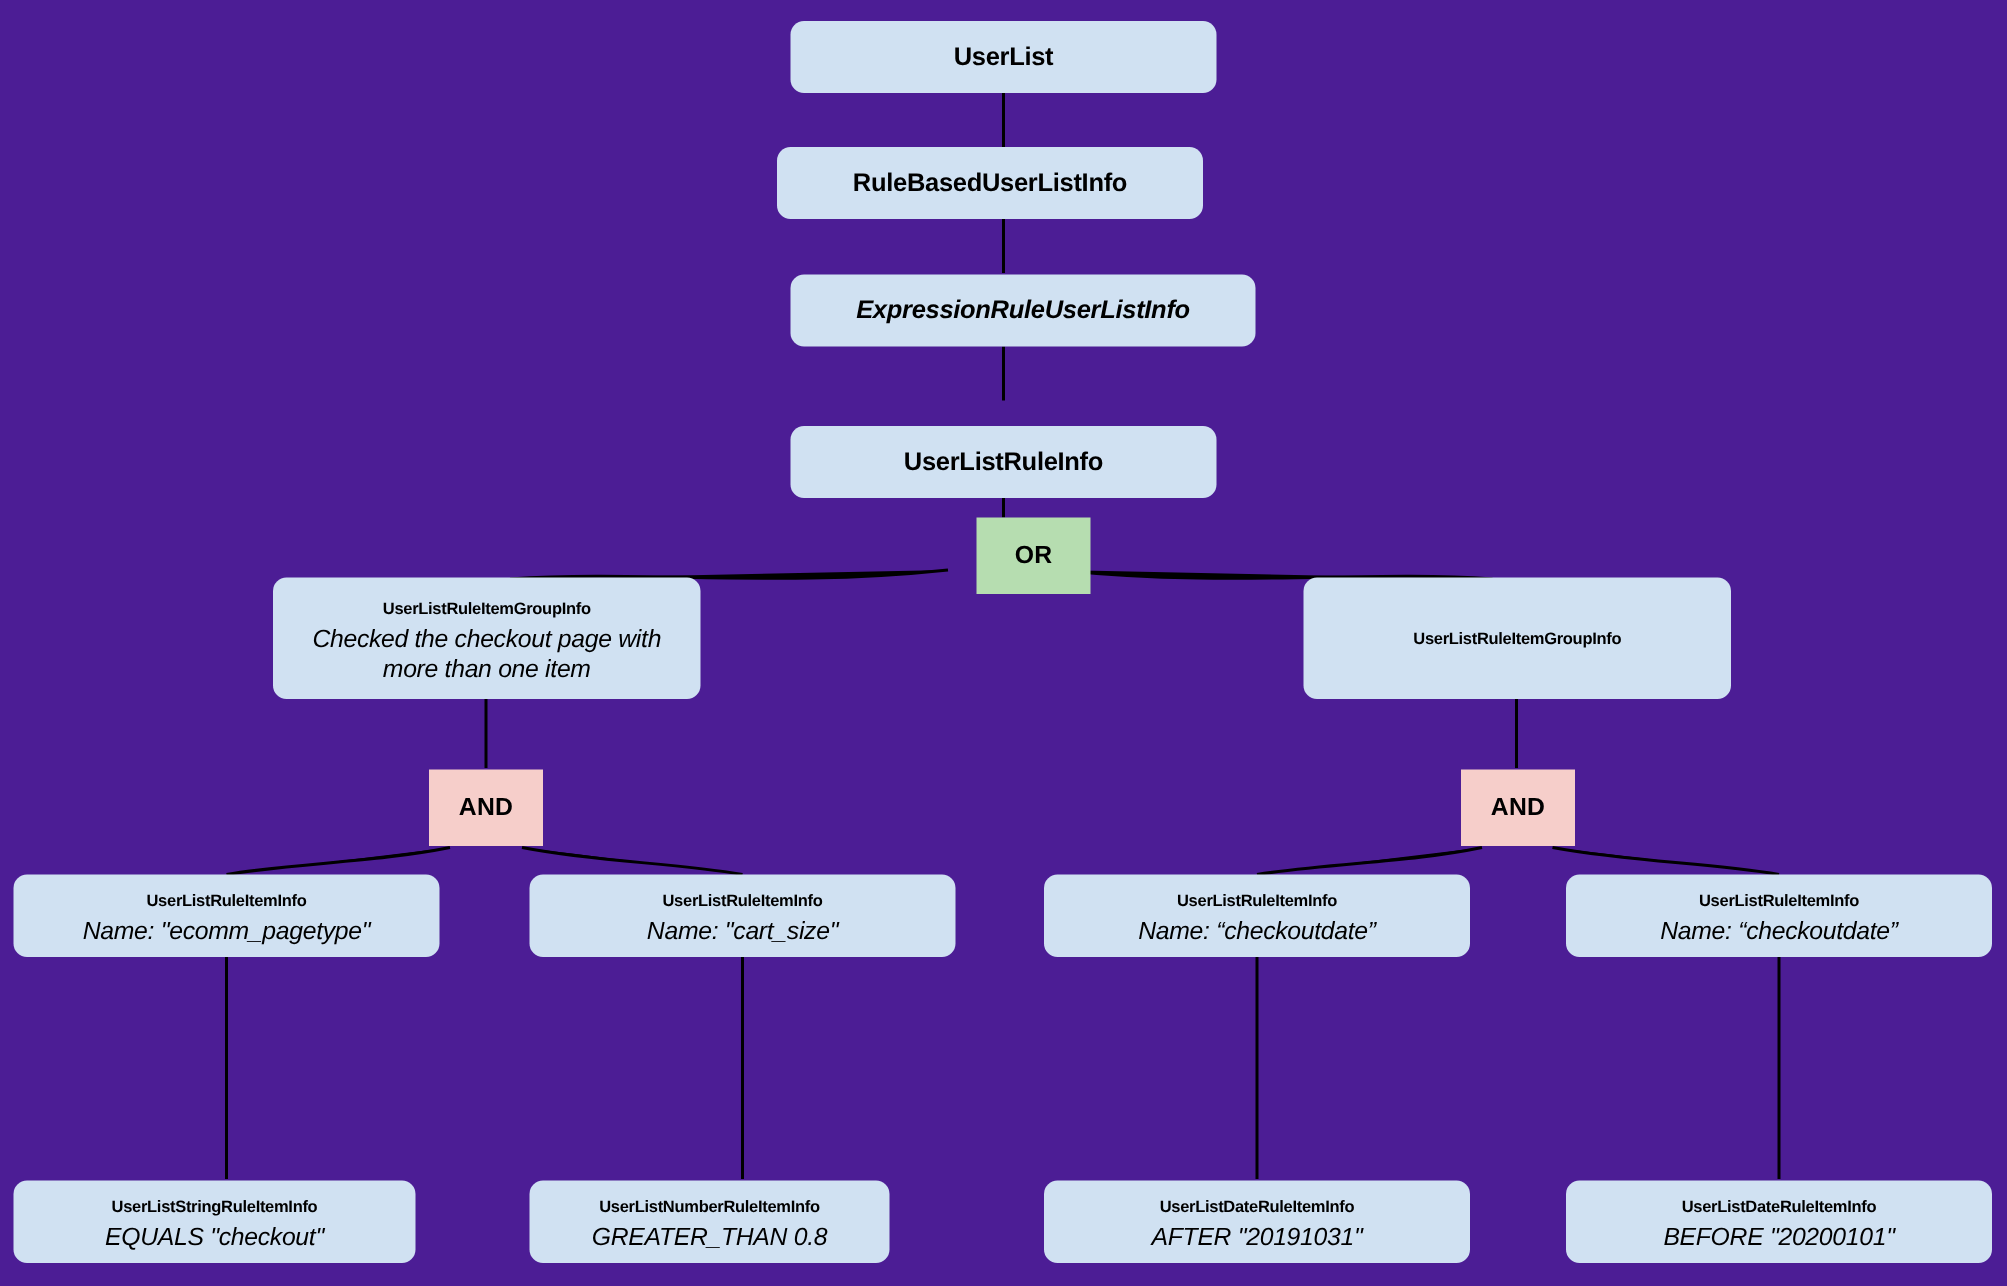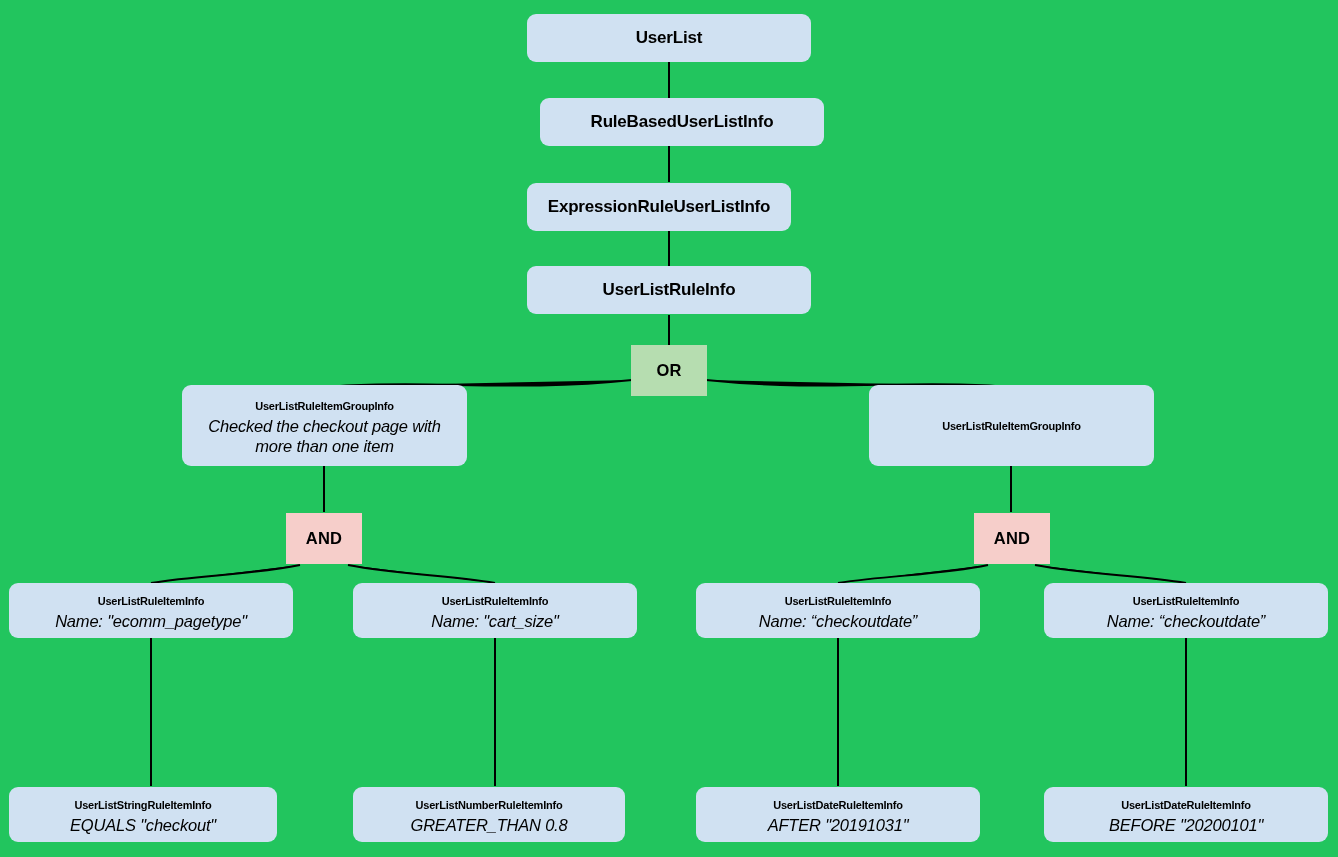--- a/index.html
+++ b/index.html
@@ -8,21 +8,21 @@
     padding: 0;
     background: #000000;
   }
   body {
     font-family: "Liberation Sans", sans-serif;
   }
   #canvas {
     position: relative;
     width: 1338px;
     height: 857px;
-    background: #22c55e;
+    background: #4c1d95;
     overflow: hidden;
   }
   .node {
     position: absolute;
     box-sizing: border-box;
     background: #d0e1f2;
     border-radius: 9px;
     display: flex;
     flex-direction: column;
     align-items: center;
@@ -52,21 +52,21 @@
     box-sizing: border-box;
     border-radius: 0;
     display: flex;
     align-items: center;
     justify-content: center;
     font-weight: bold;
     font-size: 16.5px;
     color: #000000;
     letter-spacing: 0.2px;
   }
-  .op.or  { background: #b6ddb0; }
+  .op.or  { background: #b6ddb0; margin-left: 20px; }
   .op.and { background: #f6ceca; }
 
   
   #edges {
     position: absolute;
     left: 0; top: 0;
     width: 1338px;
     height: 857px;
     pointer-events: none;
   }
@@ -97,29 +97,29 @@
     <path d="M151,638 L151,786"></path>
     <path d="M495,638 L495,786"></path>
     <path d="M838,638 L838,786"></path>
     <path d="M1186,638 L1186,786"></path>
   </svg>
 
   <div class="node single" style="left:527px; top:14px; width:284px; height:48px;">
     <div class="title">UserList</div>
   </div>
 
-  <div class="node single" style="left:540px; top:98px; width:284px; height:48px;">
+  <div class="node single" style="left:518px; top:98px; width:284px; height:48px;">
     <div class="title">RuleBasedUserListInfo</div>
   </div>
 
-  <div class="node single" style="left:527px; top:183px; width:264px; height:48px;">
+  <div class="node single" style="left:527px; top:183px; width:310px; height:48px;font-style:italic;">
     <div class="title">ExpressionRuleUserListInfo</div>
   </div>
 
-  <div class="node single" style="left:527px; top:266px; width:284px; height:48px;">
+  <div class="node single" style="left:527px; top:284px; width:284px; height:48px;">
     <div class="title">UserListRuleInfo</div>
   </div>
 
   <div class="op or" style="left:631px; top:345px; width:76px; height:51px;">
     <span>OR</span>
   </div>
 
   <div class="node" style="left:182px; top:385px; width:285px; height:81px;">
     <div class="title">UserListRuleItemGroupInfo</div>
     <div class="sub">Checked the checkout page with more than one item</div>
@@ -155,21 +155,21 @@
   <div class="node" style="left:1044px; top:583px; width:284px; height:55px;">
     <div class="title">UserListRuleItemInfo</div>
     <div class="sub">Name: “checkoutdate”</div>
   </div>
 
   <div class="node" style="left:9px; top:787px; width:268px; height:55px;">
     <div class="title">UserListStringRuleItemInfo</div>
     <div class="sub">EQUALS "checkout"</div>
   </div>
 
-  <div class="node" style="left:353px; top:787px; width:272px; height:55px;">
+  <div class="node" style="left:353px; top:787px; width:240px; height:55px;">
     <div class="title">UserListNumberRuleItemInfo</div>
     <div class="sub">GREATER_THAN 0.8</div>
   </div>
 
   <div class="node" style="left:696px; top:787px; width:284px; height:55px;">
     <div class="title">UserListDateRuleItemInfo</div>
     <div class="sub">AFTER "20191031"</div>
   </div>
 
   <div class="node" style="left:1044px; top:787px; width:284px; height:55px;">

